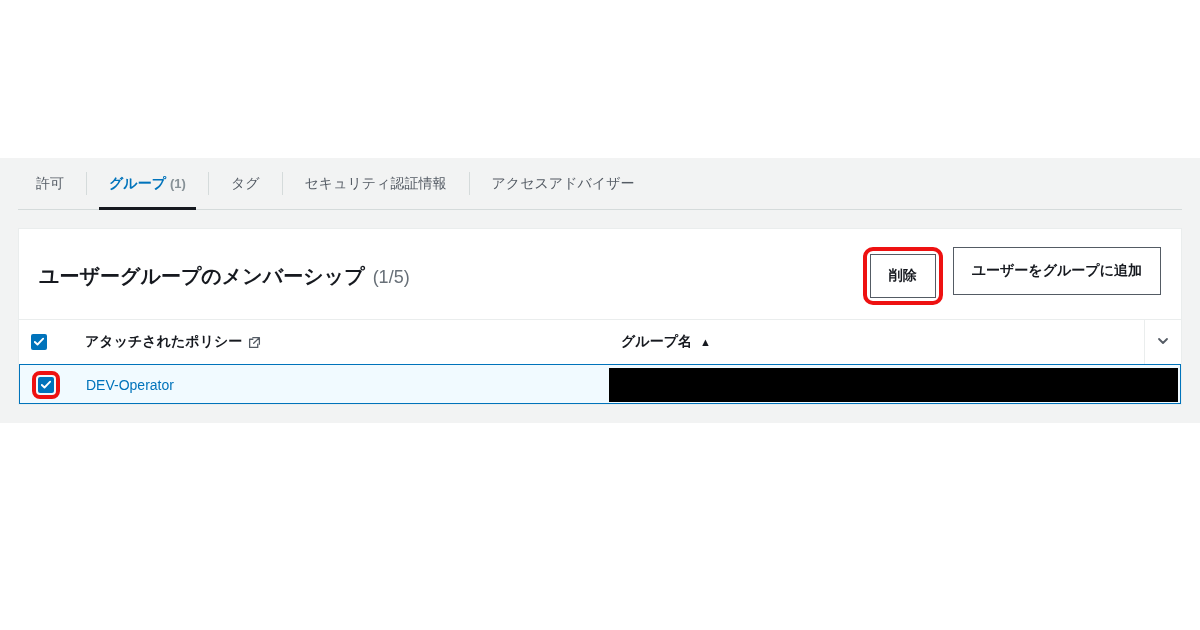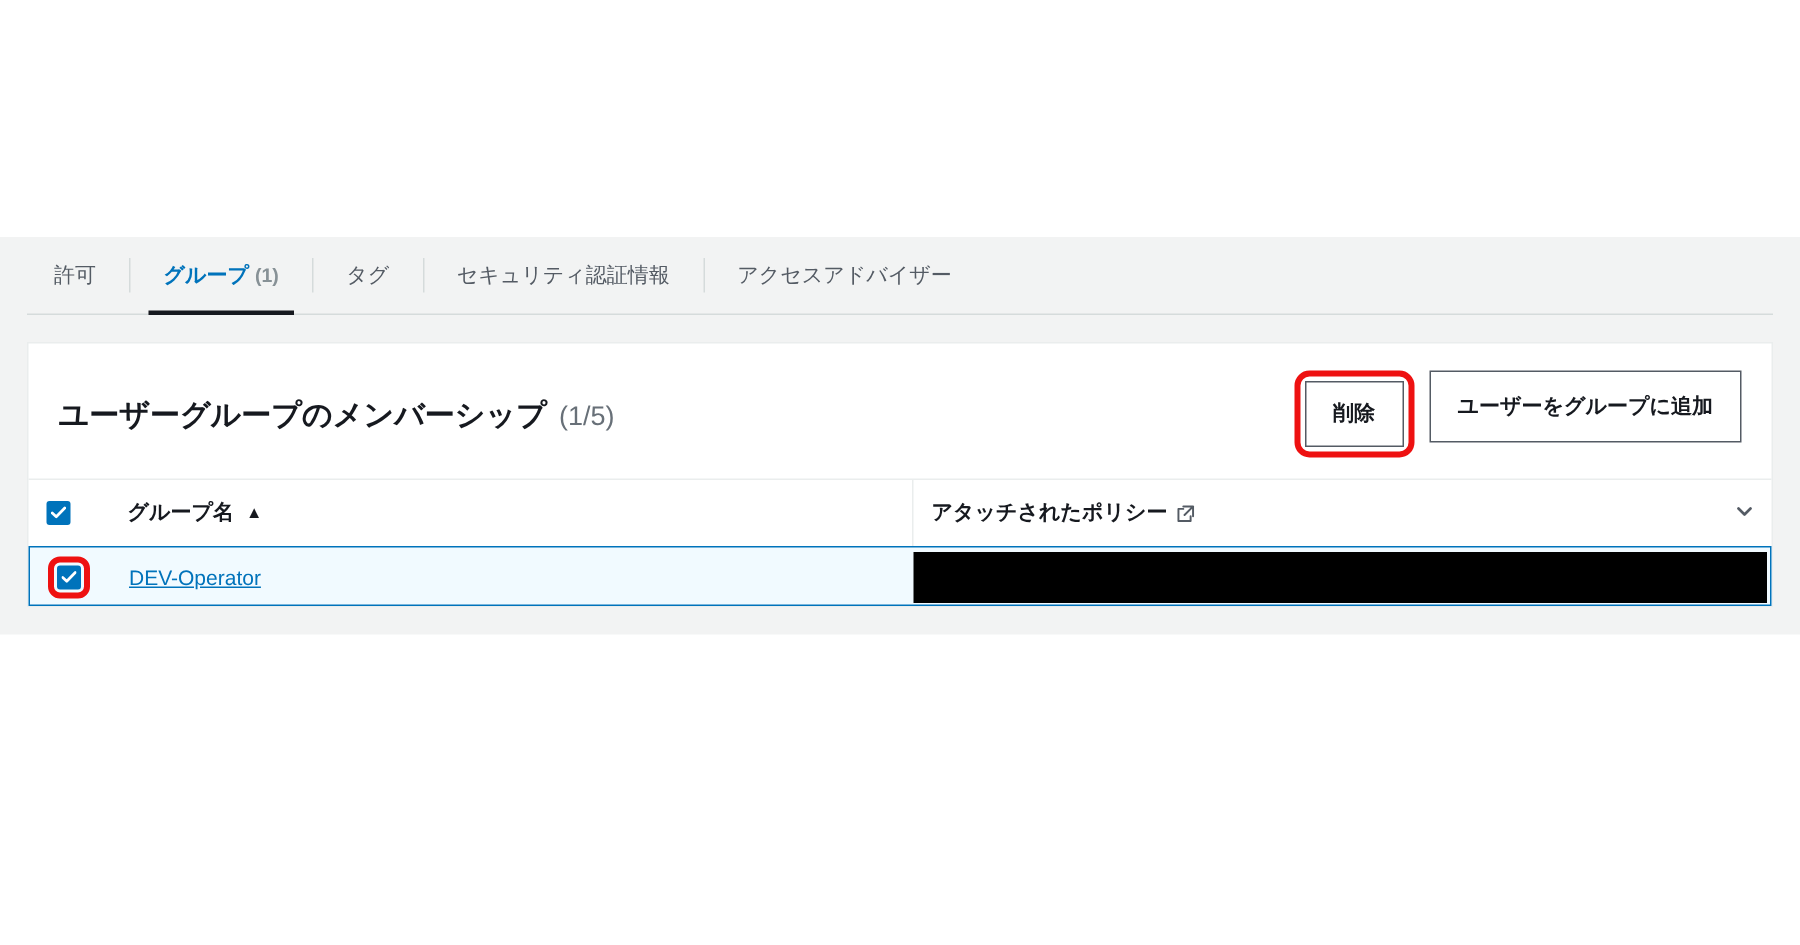--- a/index.html
+++ b/index.html
@@ -28,21 +28,21 @@
   
   .tbl { width: 100%; border-top: 1px solid #eaeded; margin-top: 10px; }
   .thead, .trow { display: grid; grid-template-columns: 54px 1fr 1fr 36px; align-items: center; }
   .thead { height: 44px; font-size: 14px; font-weight: 700; color: #16191f; }
   .th, .td { padding: 0 12px; display: flex; align-items: center; height: 100%; }
   .th.group { border-right: 1px solid #eaeded; }
   .sort-up { margin-left: 8px; font-size: 11px; color: #16191f; }
   .ext-icon { margin-left: 6px; display: inline-flex; }
   .gear { color: #545b64; display: flex; justify-content: center; }
   .trow { height: 40px; border-top: 1px solid #eaeded; background: #f1faff; border: 1px solid #0073bb; }
-  .link { color: #0073bb; text-decoration: underline; font-size: 14px; }
+  .link { color: #0073bb; font-size: 14px; }
   .cb { width: 16px; height: 16px; background: #0073bb; border-radius: 2px; display: inline-flex; align-items: center; justify-content: center; }
   .cb svg { display: block; }
   .cb-ring { border: 4px solid #e11; border-radius: 8px; padding: 2px; display: inline-flex; }
   .redact { background: #000; height: 34px; margin: 3px 2px 3px 0; grid-column: 3 / span 2; }
 </style>
 </head>
 <body>
 
 <div class="page">
   <div class="panel-area">
@@ -88,31 +88,31 @@
 
       <div class="tbl">
         <div class="thead">
           <div class="th">
             <span class="cb">
               <svg width="10" height="10" viewBox="0 0 12 12">
                   <path d="M1 6 L4.2 9 L11 2" stroke="#fff" stroke-width="2.2" fill="none" stroke-linecap="round" stroke-linejoin="round"></path>
                 </svg>
             </span>
           </div>
-          <div class="th group">
-            <span>グループ名</span>
-            <span class="sort-up">▲</span>
-          </div>
           <div class="th">
             <span>アタッチされたポリシー</span>
             <span class="ext-icon">
               <svg width="13" height="13" viewBox="0 0 16 16">
                   <path d="M6 2h8v8M14 2 7 9M12 10v4H2V4h4" stroke="#545b64" stroke-width="1.6" fill="none" stroke-linecap="round" stroke-linejoin="round"></path>
                 </svg>
             </span>
+          </div>
+          <div class="th group">
+            <span>グループ名</span>
+            <span class="sort-up">▲</span>
           </div>
           <div class="th gear">
             <span>
               <svg width="12" height="12" viewBox="0 0 12 12">
                   <path d="M2 4 L6 8 L10 4" stroke="#545b64" stroke-width="1.8" fill="none" stroke-linecap="round" stroke-linejoin="round"></path>
                 </svg>
             </span>
           </div>
         </div>
 

